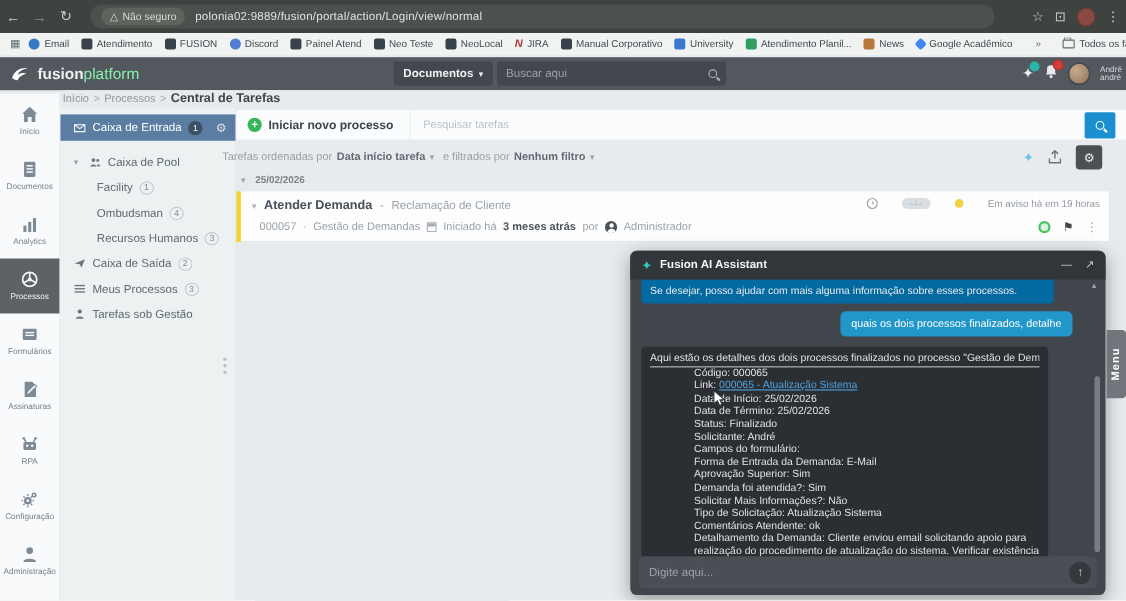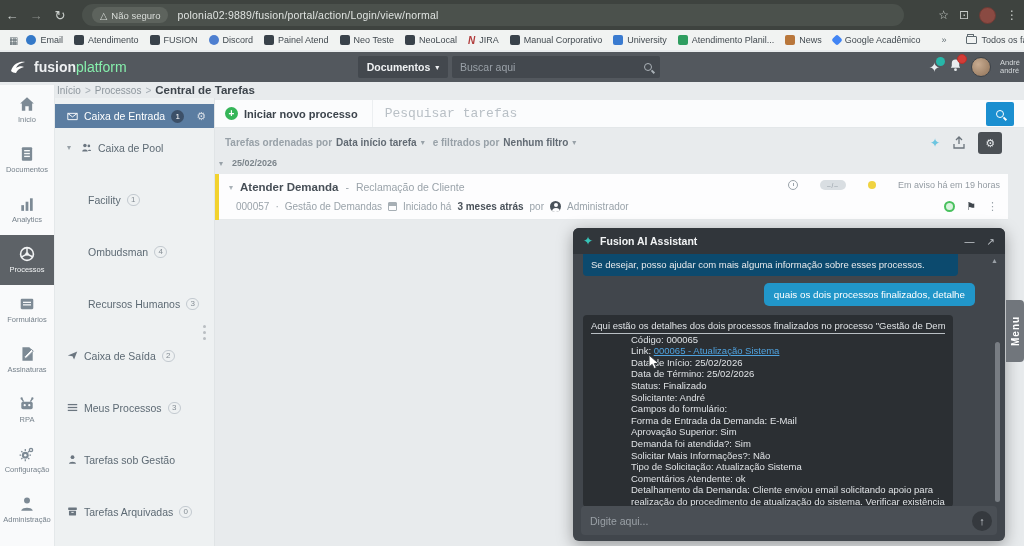--- a/index.html
+++ b/index.html
@@ -58,43 +58,43 @@
 
   
   .rail { position:absolute; left:0; top:85px; width:55px; height:461px; background:#f9fafb; border-right:1px solid #e4e8ea; }
   .rit { height:50px; display:flex; flex-direction:column; align-items:center; justify-content:center; gap:3px; color:#77828c; font-size:7.5px; }
   .rit svg { width:16px; height:16px; fill:#7d8a95; }
   .rit.active { background:#5d6267; color:#f2f4f5; }
   .rit.active svg { fill:#f2f4f5; }
 
   
   .tree { position:absolute; left:55px; top:98px; width:160px; height:448px; background:#eef1f2; border-right:1px solid #e0e4e6; }
-  .trow { display:flex; align-items:center; height:23px; font-size:10.5px; color:#5d6a74; gap:6px; padding-left:12px;margin-top:29px; }
+  .trow { display:flex; align-items:center; height:23px; font-size:10.5px; color:#5d6a74; gap:6px; padding-left:12px; }
   .trow.sel { background:#5b7da1; color:#fff; height:24px; margin-top:6px; }
   .trow svg { width:11px; height:11px; fill:#6b7680; flex:0 0 auto; }
   .trow.sel svg { fill:#fff; }
   .tbadge-sel { width:13px; height:13px; border-radius:50%; background:#3c5068; color:#fff; font-size:8px; display:flex; align-items:center; justify-content:center; }
   .tgear { margin-left:auto; margin-right:8px; color:#d7dee6; font-size:11px; }
   .caret { color:#98a1a8; font-size:8px; width:8px; }
   .pill { border:1px solid #c3cad0; border-radius:7px; min-width:13px; height:12px; font-size:8px; color:#848d94; display:flex; align-items:center; justify-content:center; padding:0 3px; }
   .tchild { padding-left:33px; }
 
   
   .mtool { position:absolute; left:215px; top:100px; width:809px; height:28px; background:#fbfcfd; border-bottom:1px solid #e3e7e9; display:flex; align-items:center; }
   .newp { display:flex; align-items:center; gap:6px; padding:0 14px 0 10px; border-right:1px solid #eceff1; height:100%; }
   .plus { width:13px; height:13px; border-radius:50%; background:#35b558; color:#fff; font-size:10px; font-weight:bold; display:flex; align-items:center; justify-content:center; line-height:0; }
   .newp b { font-size:11px; color:#3c444c; }
   .tsearch { flex:1; height:100%; display:flex; align-items:center; padding-left:12px; }
-  .tsearch input { width:100%; border:none; outline:none; background:transparent; font-size:13px; color:#5b646c; font-family:Liberation Mono, monospace; }
+  .tsearch input { width:100%; border:none; outline:none; background:transparent; font-size:10px; color:#5b646c; font-family:Liberation Sans, sans-serif; }
   .tsearch input::placeholder { color:#b9c0c6; }
   .bluebtn { position:absolute; left:986px; top:102px; width:28px; height:24px; background:#1b8fd0; border-radius:2px; display:flex; align-items:center; justify-content:center; }
   .bluebtn .mag { border-color:#fff; } .bluebtn .mag::after { background:#fff; }
 
   
-  .sortbar { position:absolute; left:225px; top:134px; width:700px; height:16px; font-size:10px; color:#98a1a8; display:flex; align-items:center; gap:4px;font-weight:bold; }
+  .sortbar { position:absolute; left:202px; top:134px; width:700px; height:16px; font-size:10px; color:#98a1a8; display:flex; align-items:center; gap:4px; }
   .sortbar b { color:#626b74; }
   .sb-ics { position:absolute; left:930px; top:132px; display:flex; align-items:center; gap:12px; }
   .ai-blue { color:#6cc5e0; font-size:12px; }
   .gearbtn { width:24px; height:22px; background:#4b5055; border-radius:3px; color:#e8ebee; font-size:11px; display:flex; align-items:center; justify-content:center; }
 
   
   .dgroup { position:absolute; left:219px; top:158px; font-size:9px; font-weight:bold; color:#7b848b; display:flex; gap:5px; align-items:center; }
   .card { position:absolute; left:219px; top:174px; width:789px; height:46px; background:#fdfdfe; border-bottom:1px solid #e6e9eb; }
   .ybar { position:absolute; left:215px; top:174px; width:4px; height:46px; background:#f2d22e; }
   .c1 { position:absolute; left:10px; top:7px; display:flex; align-items:center; gap:7px; }
@@ -121,21 +121,21 @@
   .rdots { position:absolute; left:203px; top:325px; width:4px; display:flex; flex-direction:column; gap:3px; }
   .rdots i { width:3px; height:3px; border-radius:50%; background:#b9bec2; }
 
   
   .chat { position:absolute; left:573px; top:228px; width:432px; height:313px; border-radius:6px; background:#41464c; box-shadow:0 4px 16px rgba(0,0,0,.35); }
   .chead { height:26px; background:#31363b; border-radius:6px 6px 0 0; display:flex; align-items:center; padding:0 10px; gap:7px; }
   .chead .sp { color:#37c4b8; font-size:12px; }
   .chead b { font-size:10.5px; color:#f2f4f5; }
   .chead .win { margin-left:auto; display:flex; gap:12px; color:#c6cbd0; font-size:10px; align-items:center; }
   .cbody { position:relative; height:252px; overflow:hidden; }
-  .amsg { position:absolute; left:10px; top:0; width:375px; background:#0c4a6e; color:#e8eaec; font-size:9.5px; padding:5px 8px 6px 8px; border-radius:0 0 4px 4px; white-space:nowrap; overflow:hidden; }
+  .amsg { position:absolute; left:10px; top:0; width:375px; background:#0369a1; color:#e8eaec; font-size:9.5px; padding:5px 8px 6px 8px; border-radius:0 0 4px 4px; white-space:nowrap; overflow:hidden; }
   .umsg { position:absolute; right:30px; top:29px; background:#2196c9; color:#fff; font-size:9.8px; padding:6px 10px; border-radius:5px; }
   .detail { position:absolute; left:10px; top:61px; width:370px; height:192px; background:#2b2f33; color:#dfe2e5; font-size:9.5px; line-height:11.6px; padding:5px 8px; border-radius:4px; overflow:hidden; }
   .detail .intro { display:block; border-bottom:1px solid #b9bfc4; padding-bottom:1px; white-space:nowrap; overflow:hidden; }
   .dline { white-space:nowrap; overflow:hidden;margin-left:40px; }
   .dline.wrap { white-space:normal; }
   .dlink { color:#4fa3e0; text-decoration:underline; cursor:pointer; }
   .cscroll-up { position:absolute; right:7px; top:3px; color:#9aa0a6; font-size:7px; }
   .cthumb { position:absolute; right:5px; top:88px; width:5px; height:160px; background:#787d83; border-radius:3px; }
   .cinput { position:absolute; left:8px; bottom:6px; width:416px; height:29px; background:#4a4f55; border-radius:4px; display:flex; align-items:center; padding:0 5px 0 9px; }
   .cinput input { flex:1; background:transparent; border:none; outline:none; color:#cfd4d8; font-size:10.5px; font-family:inherit; }
@@ -392,29 +392,20 @@
         </svg>
       <span>Meus Processos</span>
       <span class="pill">3</span>
     </div>
     <div class="trow">
       <svg viewBox="0 0 14 14">
           <circle cx="7" cy="4" r="2.4"></circle>
           <path d="M2.5 12.5 C2.5 9,11.5 9,11.5 12.5 Z"></path>
         </svg>
       <span>Tarefas sob Gestão</span>
-    </div>
-    <div class="trow">
-      <svg viewBox="0 0 14 14">
-          <rect x="1.5" y="2" width="11" height="3" rx=".5"></rect>
-          <rect x="2.5" y="6" width="9" height="6" rx=".5"></rect>
-          <rect x="5.5" y="7.5" width="3" height="1.2" fill="#eef1f2"></rect>
-        </svg>
-      <span>Tarefas Arquivadas</span>
-      <span class="pill">0</span>
     </div>
   </div>
 
   <div class="mtool">
     <div class="newp">
       <span class="plus">+</span>
       <b>Iniciar novo processo</b>
     </div>
     <div class="tsearch">
       <input placeholder="Pesquisar tarefas" style="">

